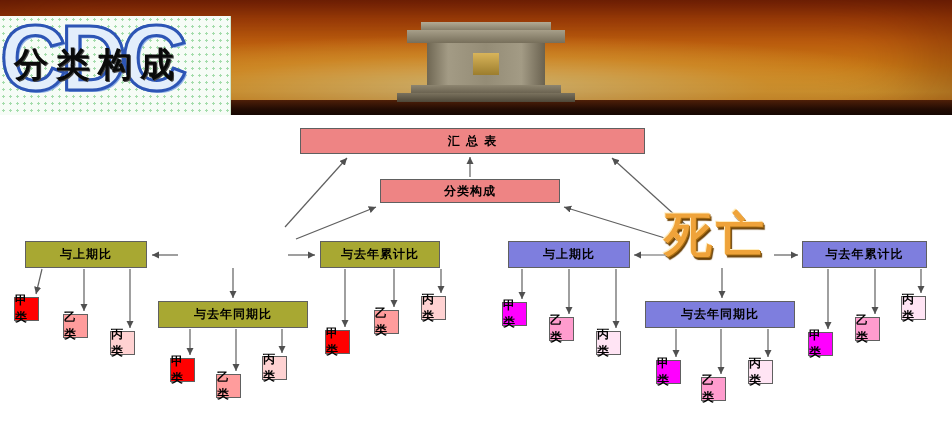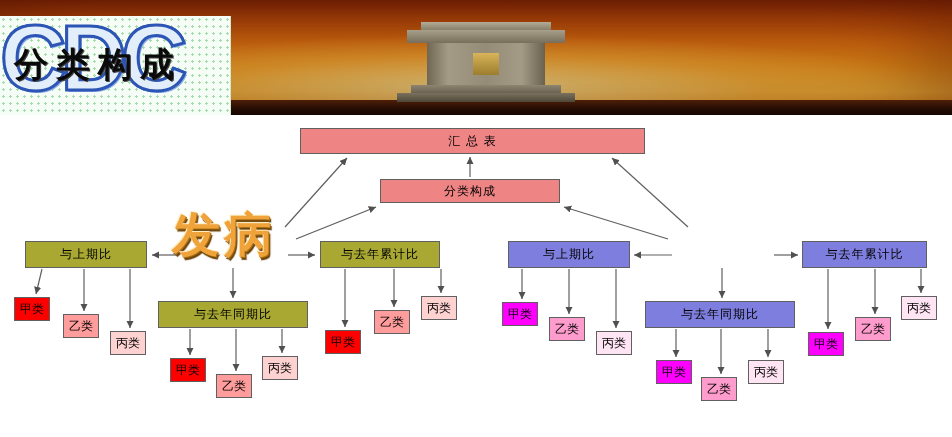--- a/index.html
+++ b/index.html
@@ -61,28 +61,28 @@
     font-size:14px; font-weight:bold; color:#00b43c; letter-spacing:1px;
     text-shadow:0 0 1px #7fe09f;
   }
 
   
   .flow { position:absolute; top:115px; left:0; width:952px; height:322px; background:#fff; }
   .svg-layer { position:absolute; left:0; top:0; width:952px; height:322px; }
 
   .node {
     position:absolute; display:flex; align-items:center; justify-content:center;
-    font-size:12px; font-weight:normal; color:#000; text-align:left;
+    font-size:12px; font-weight:bold; color:#000; text-align:left;
     border:1px solid #606060; letter-spacing:1px;
   }
   .salmon { background:#EE8484; }
   .olive  { background:#A8A832; }
   .blue   { background:#7E7EDE; }
 
-  .cls { width:36px; height:24px; letter-spacing:0; }
+  .cls { width:25px; height:24px; letter-spacing:0; }
   .cA-l { background:#FF0000; }
   .cB-l { background:#FF9C9C; }
   .cC-l { background:#FFD2D2; }
   .cA-r { background:#FF00FF; }
   .cB-r { background:#FF9CCE; }
   .cC-r { background:#FFE4F4; }
 
   .wordart {
     position:absolute; font-family:"DejaVu Serif", serif;
     font-size:48px; font-weight:bold; color:#EFA33A; letter-spacing:4px;
@@ -156,21 +156,21 @@
 
       <line x1="828" y1="154" x2="828" y2="214" marker-end="url(#ah)"></line>
       <line x1="875" y1="154" x2="875" y2="199" marker-end="url(#ah)"></line>
       <line x1="921" y1="154" x2="921" y2="178" marker-end="url(#ah)"></line>
     </g>
   </svg>
 
   <div class="node salmon" style="left:300px;top:13px;width:345px;height:26px;">汇 总 表</div>
   <div class="node salmon" style="left:380px;top:64px;width:180px;height:24px;">分类构成</div>
 
-  <div class="wordart" style="left:172px;top:88px;">发病</div>
+  <div class="wordart" style="left:664px;top:88px;">死亡</div>
 
   <div class="node olive" style="left:25px;top:126px;width:122px;height:27px;">与上期比</div>
   <div class="node olive" style="left:320px;top:126px;width:120px;height:27px;">与去年累计比</div>
   <div class="node olive" style="left:158px;top:186px;width:150px;height:27px;">与去年同期比</div>
 
   <div class="node blue" style="left:508px;top:126px;width:122px;height:27px;">与上期比</div>
   <div class="node blue" style="left:802px;top:126px;width:125px;height:27px;">与去年累计比</div>
   <div class="node blue" style="left:645px;top:186px;width:150px;height:27px;">与去年同期比</div>
 
   <div class="node cls cA-l" style="left:14px;top:182px;">甲类</div>

